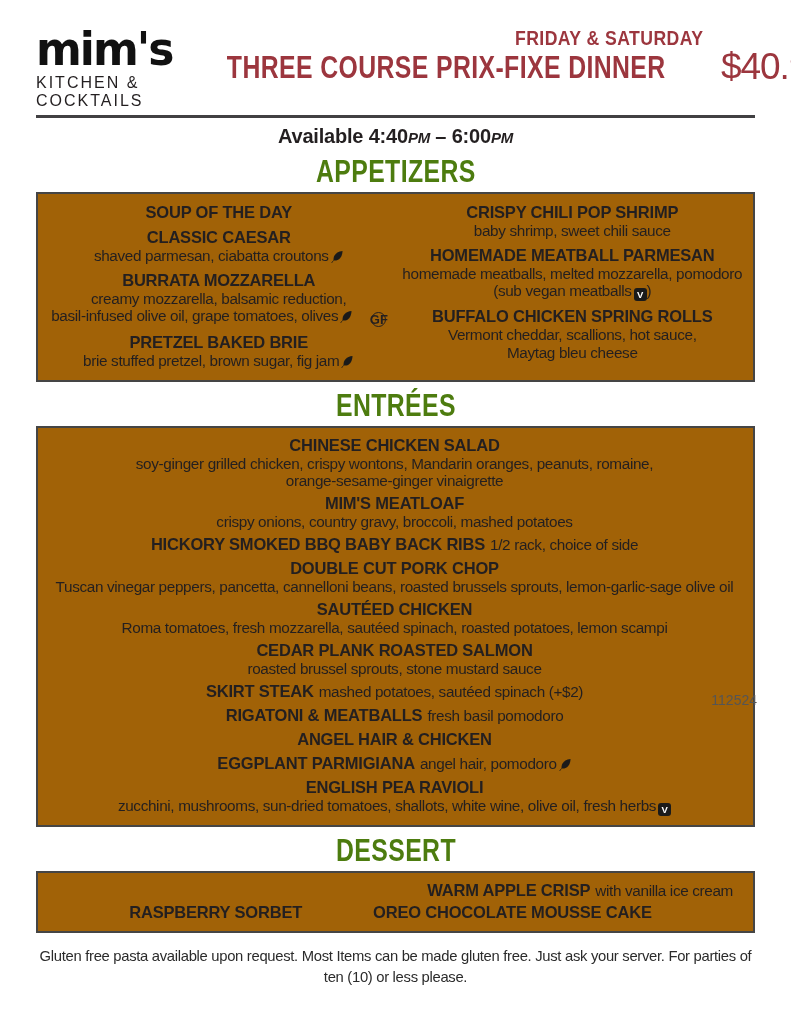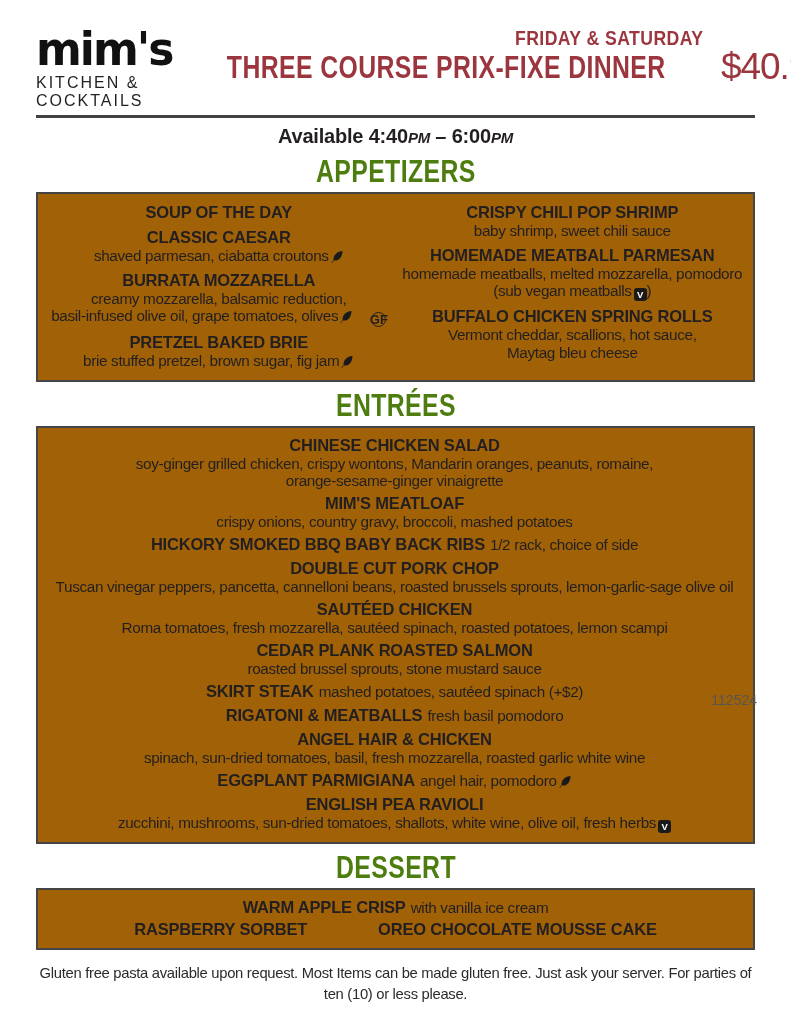--- a/index.html
+++ b/index.html
@@ -36,21 +36,21 @@
   .dd { font-size:15.3px; line-height:17.5px; letter-spacing:-0.35px; color:#231f20; }
   .dd-in { font-size:15.3px; letter-spacing:-0.35px; font-weight:normal; margin-left:5px; }
 
   
   .ent-box { padding:8px 12px 4px 10px; text-align:center; }
   .ent-item { margin-bottom:5px; }
   .ent-item .it { line-height:19px; }
   .ent-item .dd { line-height:17px; }
 
   
-  .des-box { padding:8px 10px 9px 10px; text-align:center; }
+  .des-box { padding:8px 20px 9px 10px; text-align:right; }
   .des-line1 { margin-bottom:3px; }
   .des-line2 { display:flex; justify-content:center; gap:71px; }
 
   
   .ic-leaf { display:inline-block; width:13px; height:13px; vertical-align:-2px; margin-left:2px; }
   .ic-leaf svg { width:13px; height:13px; display:block; }
   .ic-gf { display:inline-flex; width:15px; height:15px; border:1.4px solid #231f20; border-radius:50%; font-size:13px; font-weight:bold; align-items:center; justify-content:center; vertical-align:-3px; margin-left:18px; letter-spacing:0; }
   .ic-v { display:inline-flex; width:13px; height:13px; background:#1a1a1a; color:#fff; border-radius:3px; font-size:9.5px; font-weight:bold; align-items:center; justify-content:center; vertical-align:-2px; margin-left:2px; letter-spacing:0; }
 
   
@@ -178,21 +178,20 @@
     <div class="ent-item">
       <div><span class="it">SKIRT STEAK</span><span class="dd-in">mashed potatoes, sautéed spinach (+$2)</span></div>
     </div>
 
     <div class="ent-item">
       <div><span class="it">RIGATONI &amp; MEATBALLS</span><span class="dd-in">fresh basil pomodoro</span></div>
     </div>
 
     <div class="ent-item">
       <div class="it">ANGEL HAIR &amp; CHICKEN</div>
-      <div class="dd"><span>spinach, sun-dried tomatoes, basil, fresh mozzarella, roasted garlic white wine</span></div>
     </div>
 
     <div class="ent-item">
       <div><span class="it">EGGPLANT PARMIGIANA</span><span class="dd-in">angel hair, pomodoro</span><span class="ic-leaf"><svg viewBox="0 0 16 16">
               <path fill="#1a1a1a" d="M14.2 1.1C7 1.8 2.6 6.2 3.1 12.9 9.9 14 13.9 8.6 14.2 1.1Z"></path>
               <path d="M3.1 12.9C2.2 13.8 1.4 14.8 .9 15.8" stroke="#1a1a1a" stroke-width="1.1" fill="none"></path>
             </svg></span></div>
     </div>
 
     <div class="ent-item">

